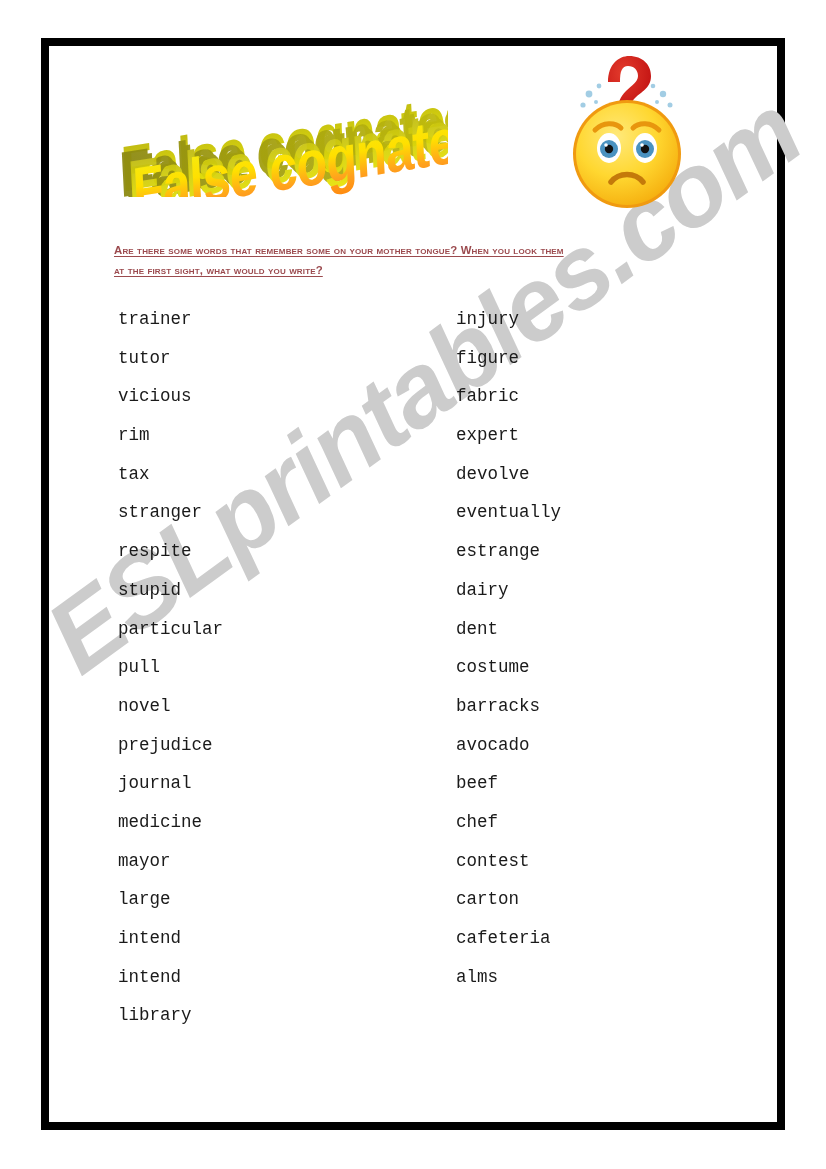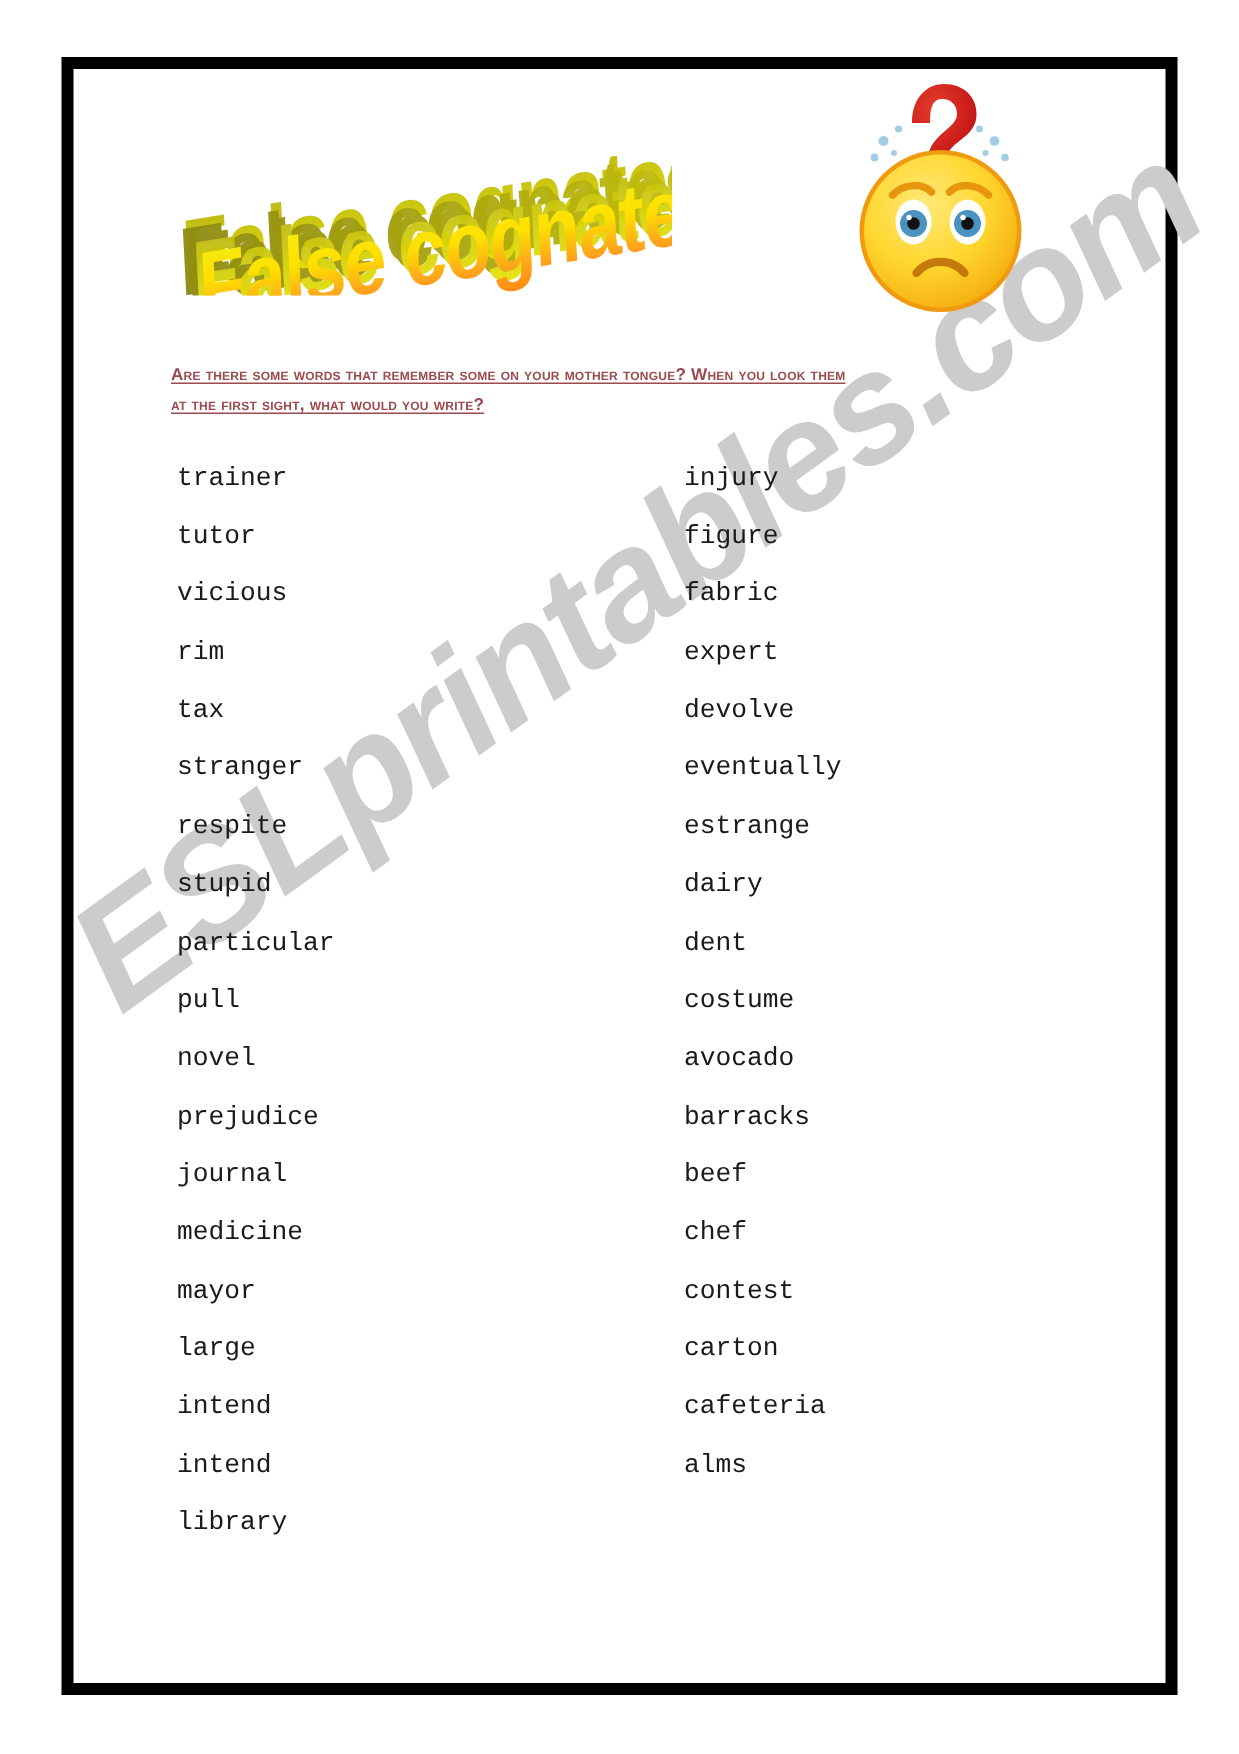--- a/index.html
+++ b/index.html
@@ -246,22 +246,22 @@
       <div class="word">injury</div>
       <div class="word">figure</div>
       <div class="word">fabric</div>
       <div class="word">expert</div>
       <div class="word">devolve</div>
       <div class="word">eventually</div>
       <div class="word">estrange</div>
       <div class="word">dairy</div>
       <div class="word">dent</div>
       <div class="word">costume</div>
+      <div class="word">barracks</div>
       <div class="word">avocado</div>
-      <div class="word">barracks</div>
       <div class="word">beef</div>
       <div class="word">chef</div>
       <div class="word">contest</div>
       <div class="word">carton</div>
       <div class="word">cafeteria</div>
       <div class="word">alms</div>
     </div>
   </div>
 
   <div id="watermark">ESLprintables.com</div>

